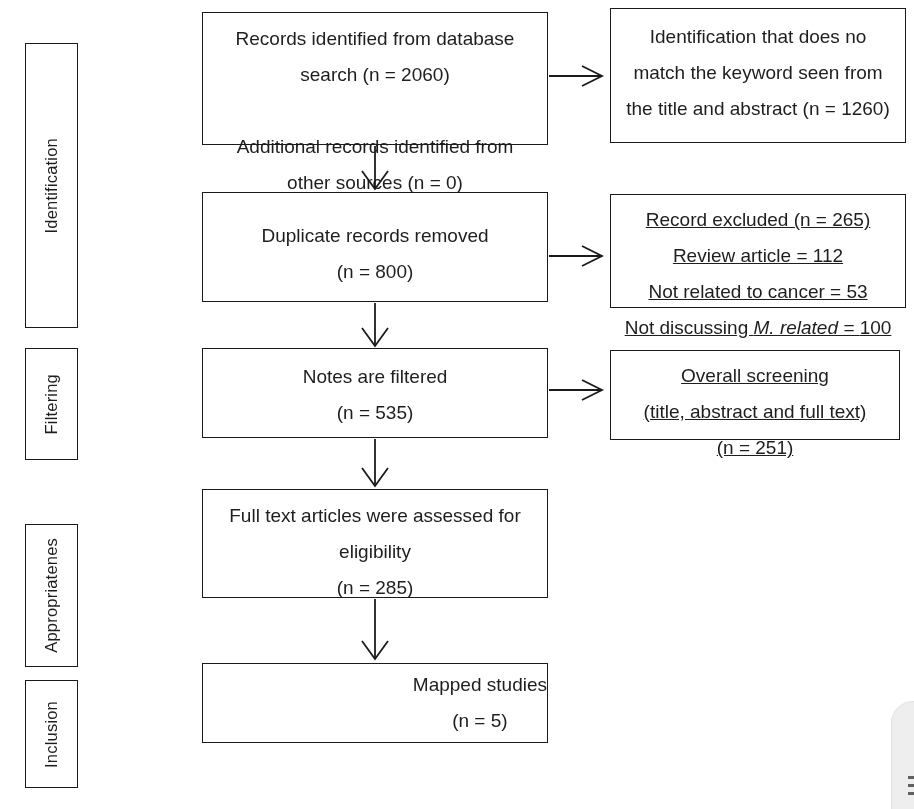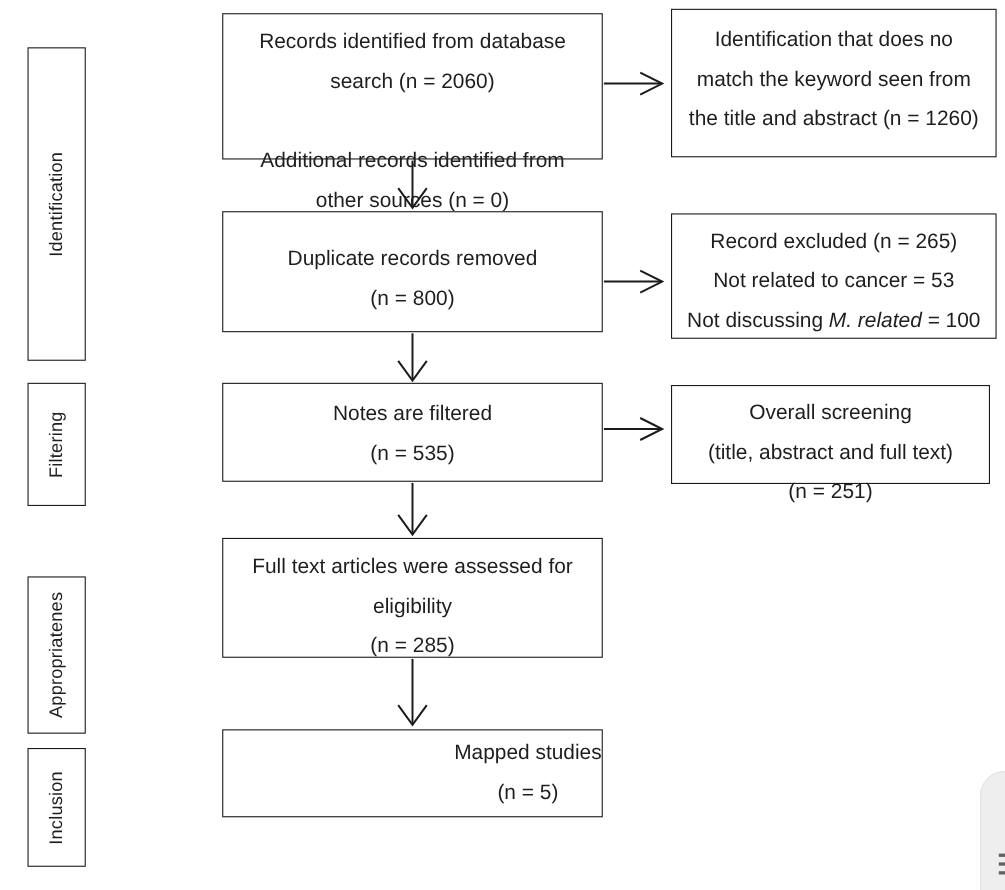--- a/index.html
+++ b/index.html
@@ -8,21 +8,21 @@
     background:#ffffff;color:#1e1e1e;
     font-family:"Liberation Sans",sans-serif;
   }
   .box{
     position:absolute;box-sizing:border-box;background:#ffffff;
     border:1.6px solid #1b1b1b;
     font-size:19px;line-height:36px;text-align:center;
   }
   .btext{white-space:pre-line;}
   .pad8{padding-top:8px;}
-  .pad7{padding-top:7px;}
+  .pad7{padding-top:7px;text-decoration:underline;}
   .pad9{padding-top:25px;}
   .pad10{padding-top:10px;}
   .vcenter{display:flex;align-items:center;justify-content:flex-end;}
   .stage{
     position:absolute;left:25px;width:53px;box-sizing:border-box;
     border:1.6px solid #1b1b1b;background:#ffffff;
     display:flex;align-items:center;justify-content:center;
   }
   .vtext{
     writing-mode:vertical-rl;transform:rotate(180deg);
@@ -85,20 +85,21 @@
   </div>
 
   <div class="box pad10" style="left:610px;top:8px;width:296px;height:135px">
     <div class="btext">Identification that does no
 match the keyword seen from
 the title and abstract (n = 1260)</div>
   </div>
 
   <div class="box pad7" style="left:610px;top:194px;width:296px;height:114px">
     <div>Record excluded (n = 265)</div>
+    <div>Review article = 112</div>
     <div>Not related to cancer = 53</div>
     <div><span>Not discussing </span><span class="italic">M. related = </span><span>100</span></div>
   </div>
 
   <div class="box pad7" style="left:610px;top:350px;width:290px;height:90px">
     <div class="btext">Overall screening
 (title, abstract and full text)
 (n = 251)</div>
   </div>
 

